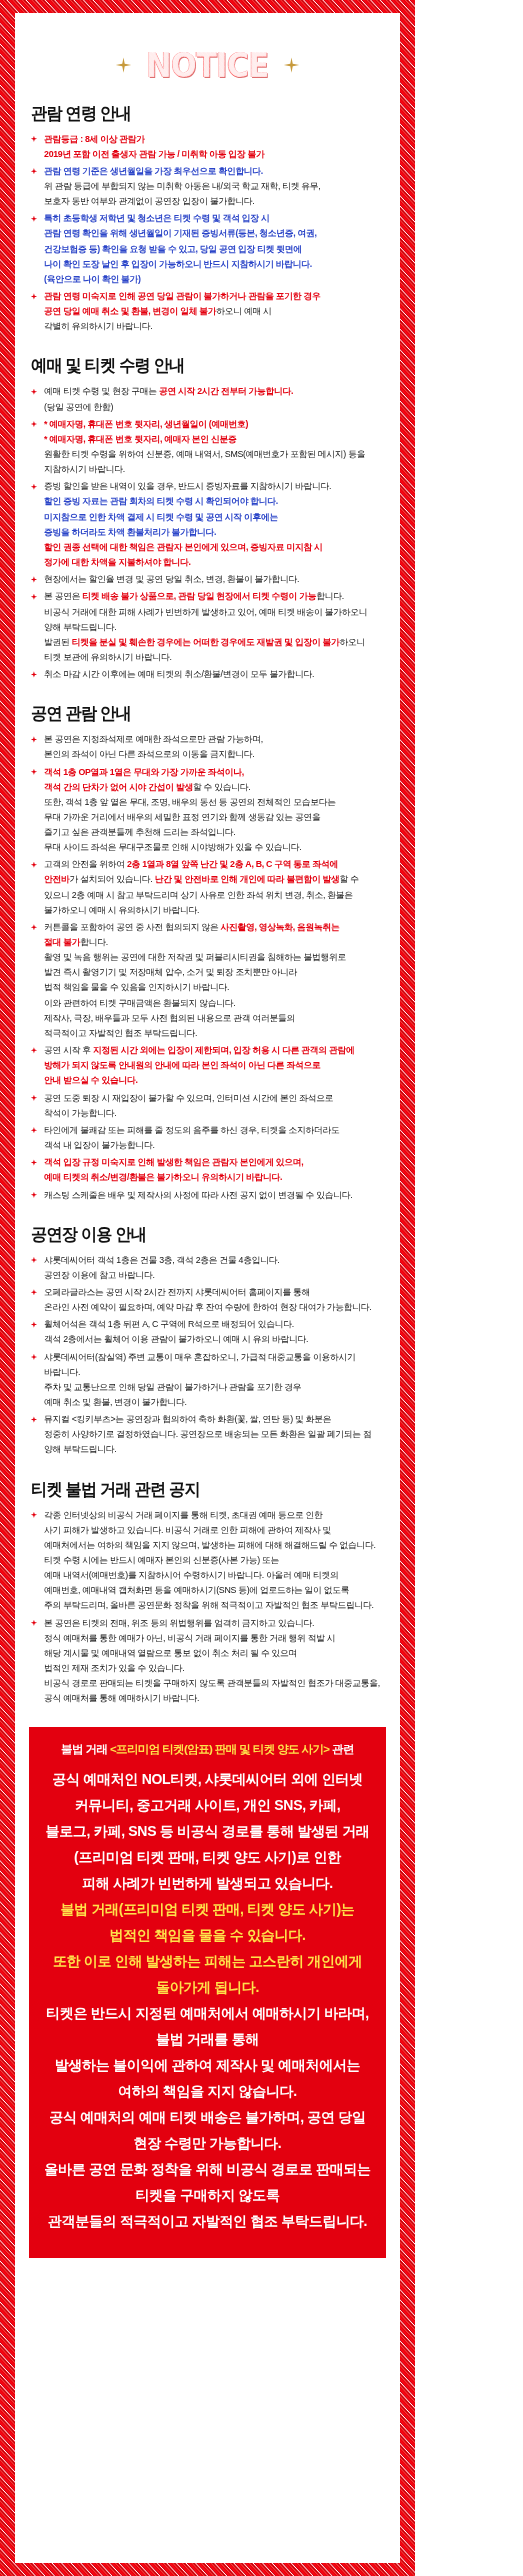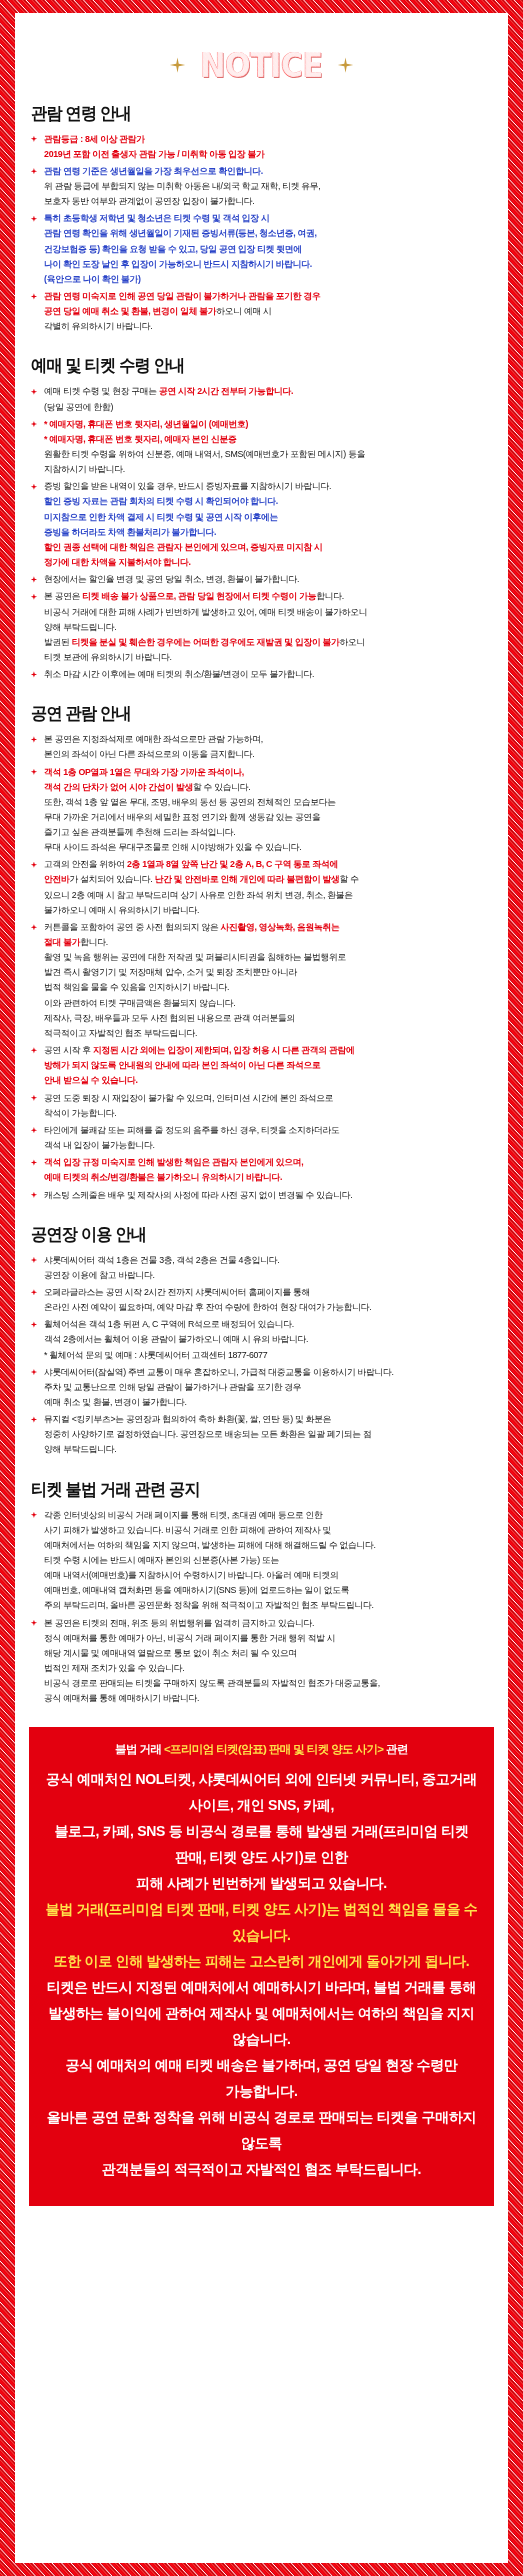--- a/index.html
+++ b/index.html
@@ -13,21 +13,21 @@
   body {
     font-family: "Liberation Sans", "DejaVu Sans", sans-serif;
     width: 523px;
     min-height: 2576px;
     position: relative;
     background: #ffffff;
   }
 
   
   .page {
-    width: 523px;
+    width: 415px;
     min-height: 2576px;
     position: relative;
     padding: 0;
     background:
       repeating-linear-gradient(47deg,
         #ff0510 0px, #e2000c 1.4px, #ff3a3a 2.1px, #b30008 3.5px,
         #ff1420 4.2px, #ffffff 4.9px, #d10010 5.6px, #ff0a18 7px),
       repeating-linear-gradient(-38deg,
         rgba(255,255,255,.85) 0px, rgba(255,255,255,0) 1.4px,
         rgba(120,0,0,.75) 2.1px, rgba(255,255,255,0) 3.5px,
@@ -334,21 +334,20 @@
             </li>
             <li class="bullet">
               <span class="diamond"></span>
               <div class="ln black">오페라글라스는 공연 시작 2시간 전까지 샤롯데씨어터 홈페이지를 통해</div>
               <div class="ln black">온라인 사전 예약이 필요하며, 예약 마감 후 잔여 수량에 한하여 현장 대여가 가능합니다.</div>
             </li>
             <li class="bullet">
               <span class="diamond"></span>
               <div class="ln black">휠체어석은 객석 1층 뒤편 A, C 구역에 R석으로 배정되어 있습니다.</div>
               <div class="ln black">객석 2층에서는 휠체어 이용 관람이 불가하오니 예매 시 유의 바랍니다.</div>
-              <div class="ln black">* 휠체어석 문의 및 예매 : 샤롯데씨어터 고객센터 1877-6077</div>
             </li>
             <li class="bullet">
               <span class="diamond"></span>
               <div class="ln black">샤롯데씨어터(잠실역) 주변 교통이 매우 혼잡하오니, 가급적 대중교통을 이용하시기 바랍니다.</div>
               <div class="ln black">주차 및 교통난으로 인해 당일 관람이 불가하거나 관람을 포기한 경우</div>
               <div class="ln black">예매 취소 및 환불, 변경이 불가합니다.</div>
             </li>
             <li class="bullet">
               <span class="diamond"></span>
               <div class="ln black">뮤지컬 &lt;킹키부츠&gt;는 공연장과 협의하여 축하 화환(꽃, 쌀, 연탄 등) 및 화분은</div>

